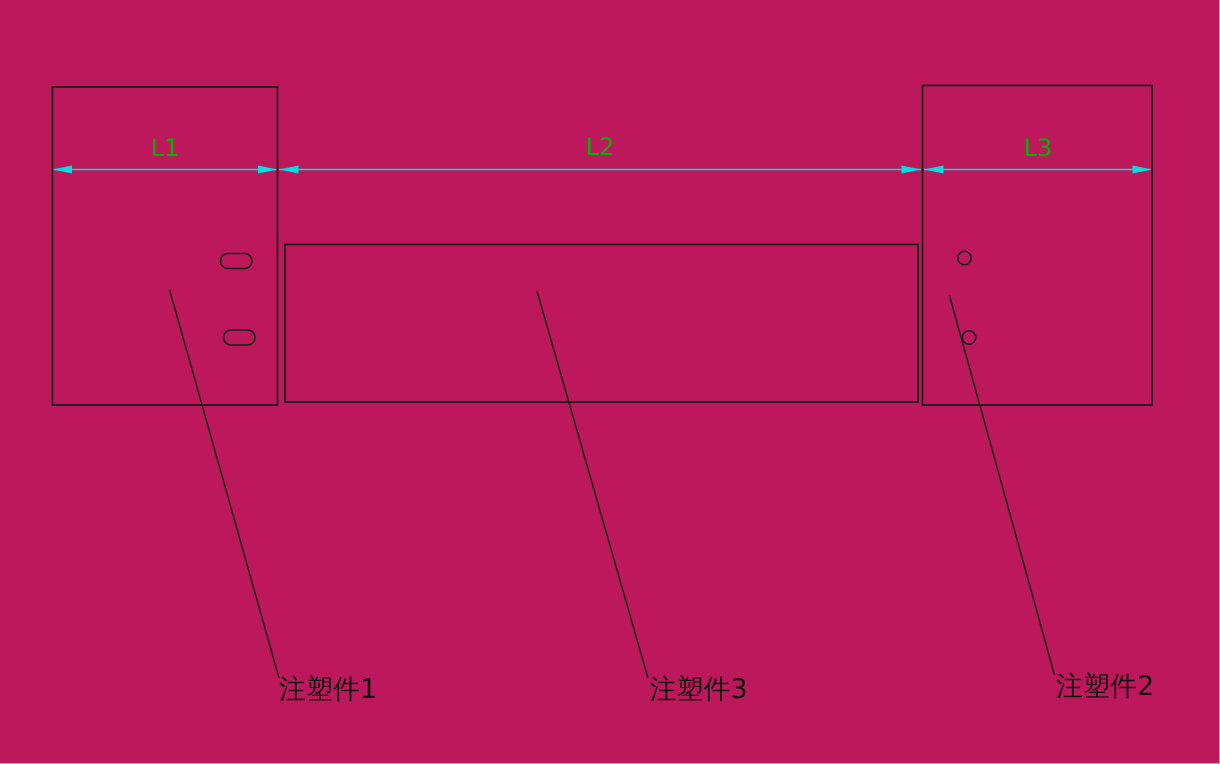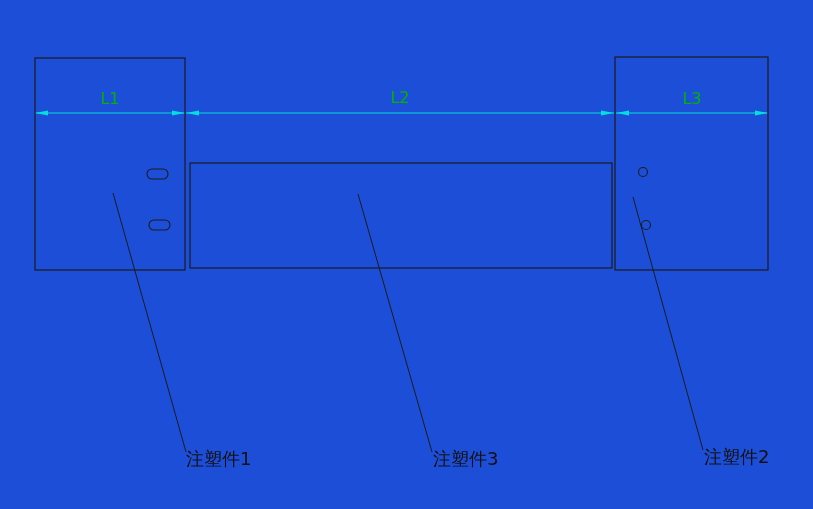--- a/index.html
+++ b/index.html
@@ -4,21 +4,21 @@
 <style>
   html, body {
     margin: 0;
     padding: 0;
     background: #ffffff;
   }
   .canvas-wrap {
     position: relative;
     width: 813px;
     height: 509px;
-    background: #1d4ed8;
+    background: #be185d;
     overflow: hidden;
   }
   svg { display: block; }
   .outline {
     stroke: #1c1c1c;
     stroke-width: 1.2;
     fill: none;
   }
   .hole {
     stroke: #1c1c1c;

